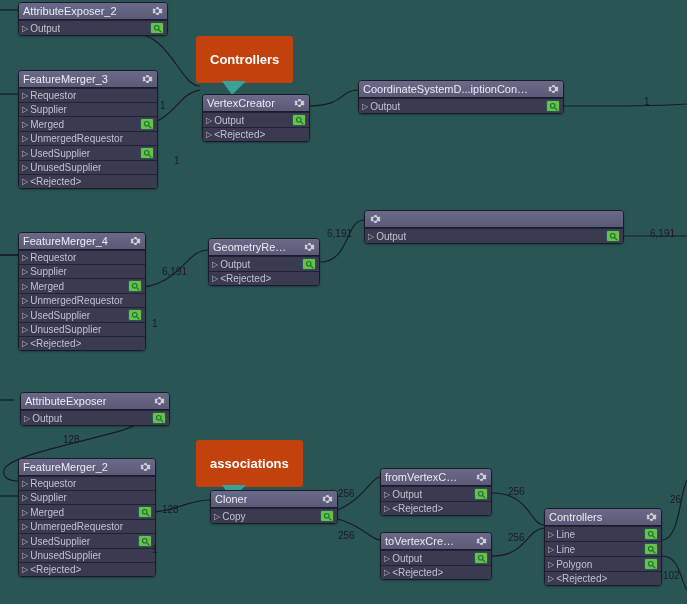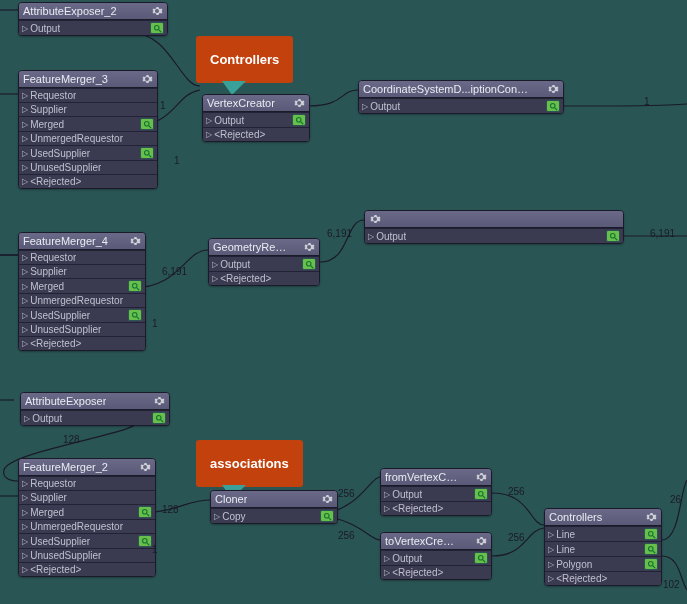--- a/index.html
+++ b/index.html
@@ -651,15 +651,15 @@
 <div class="edge-label" style="left:327px; top:228px;">6,191</div>
 <div class="edge-label" style="left:650px; top:228px;">6,191</div>
 <div class="edge-label" style="left:63px; top:434px;">128</div>
 <div class="edge-label" style="left:162px; top:504px;">128</div>
 <div class="edge-label" style="left:152px; top:544px;">1</div>
 <div class="edge-label" style="left:338px; top:488px;">256</div>
 <div class="edge-label" style="left:338px; top:530px;">256</div>
 <div class="edge-label" style="left:508px; top:486px;">256</div>
 <div class="edge-label" style="left:508px; top:532px;">256</div>
 <div class="edge-label" style="left:670px; top:494px;">26</div>
-<div class="edge-label" style="left:663px; top:570px;margin-top:9px;">102</div>
+<div class="edge-label" style="left:663px; top:570px;">102</div>
 
 </div>
 
 </body></html>

